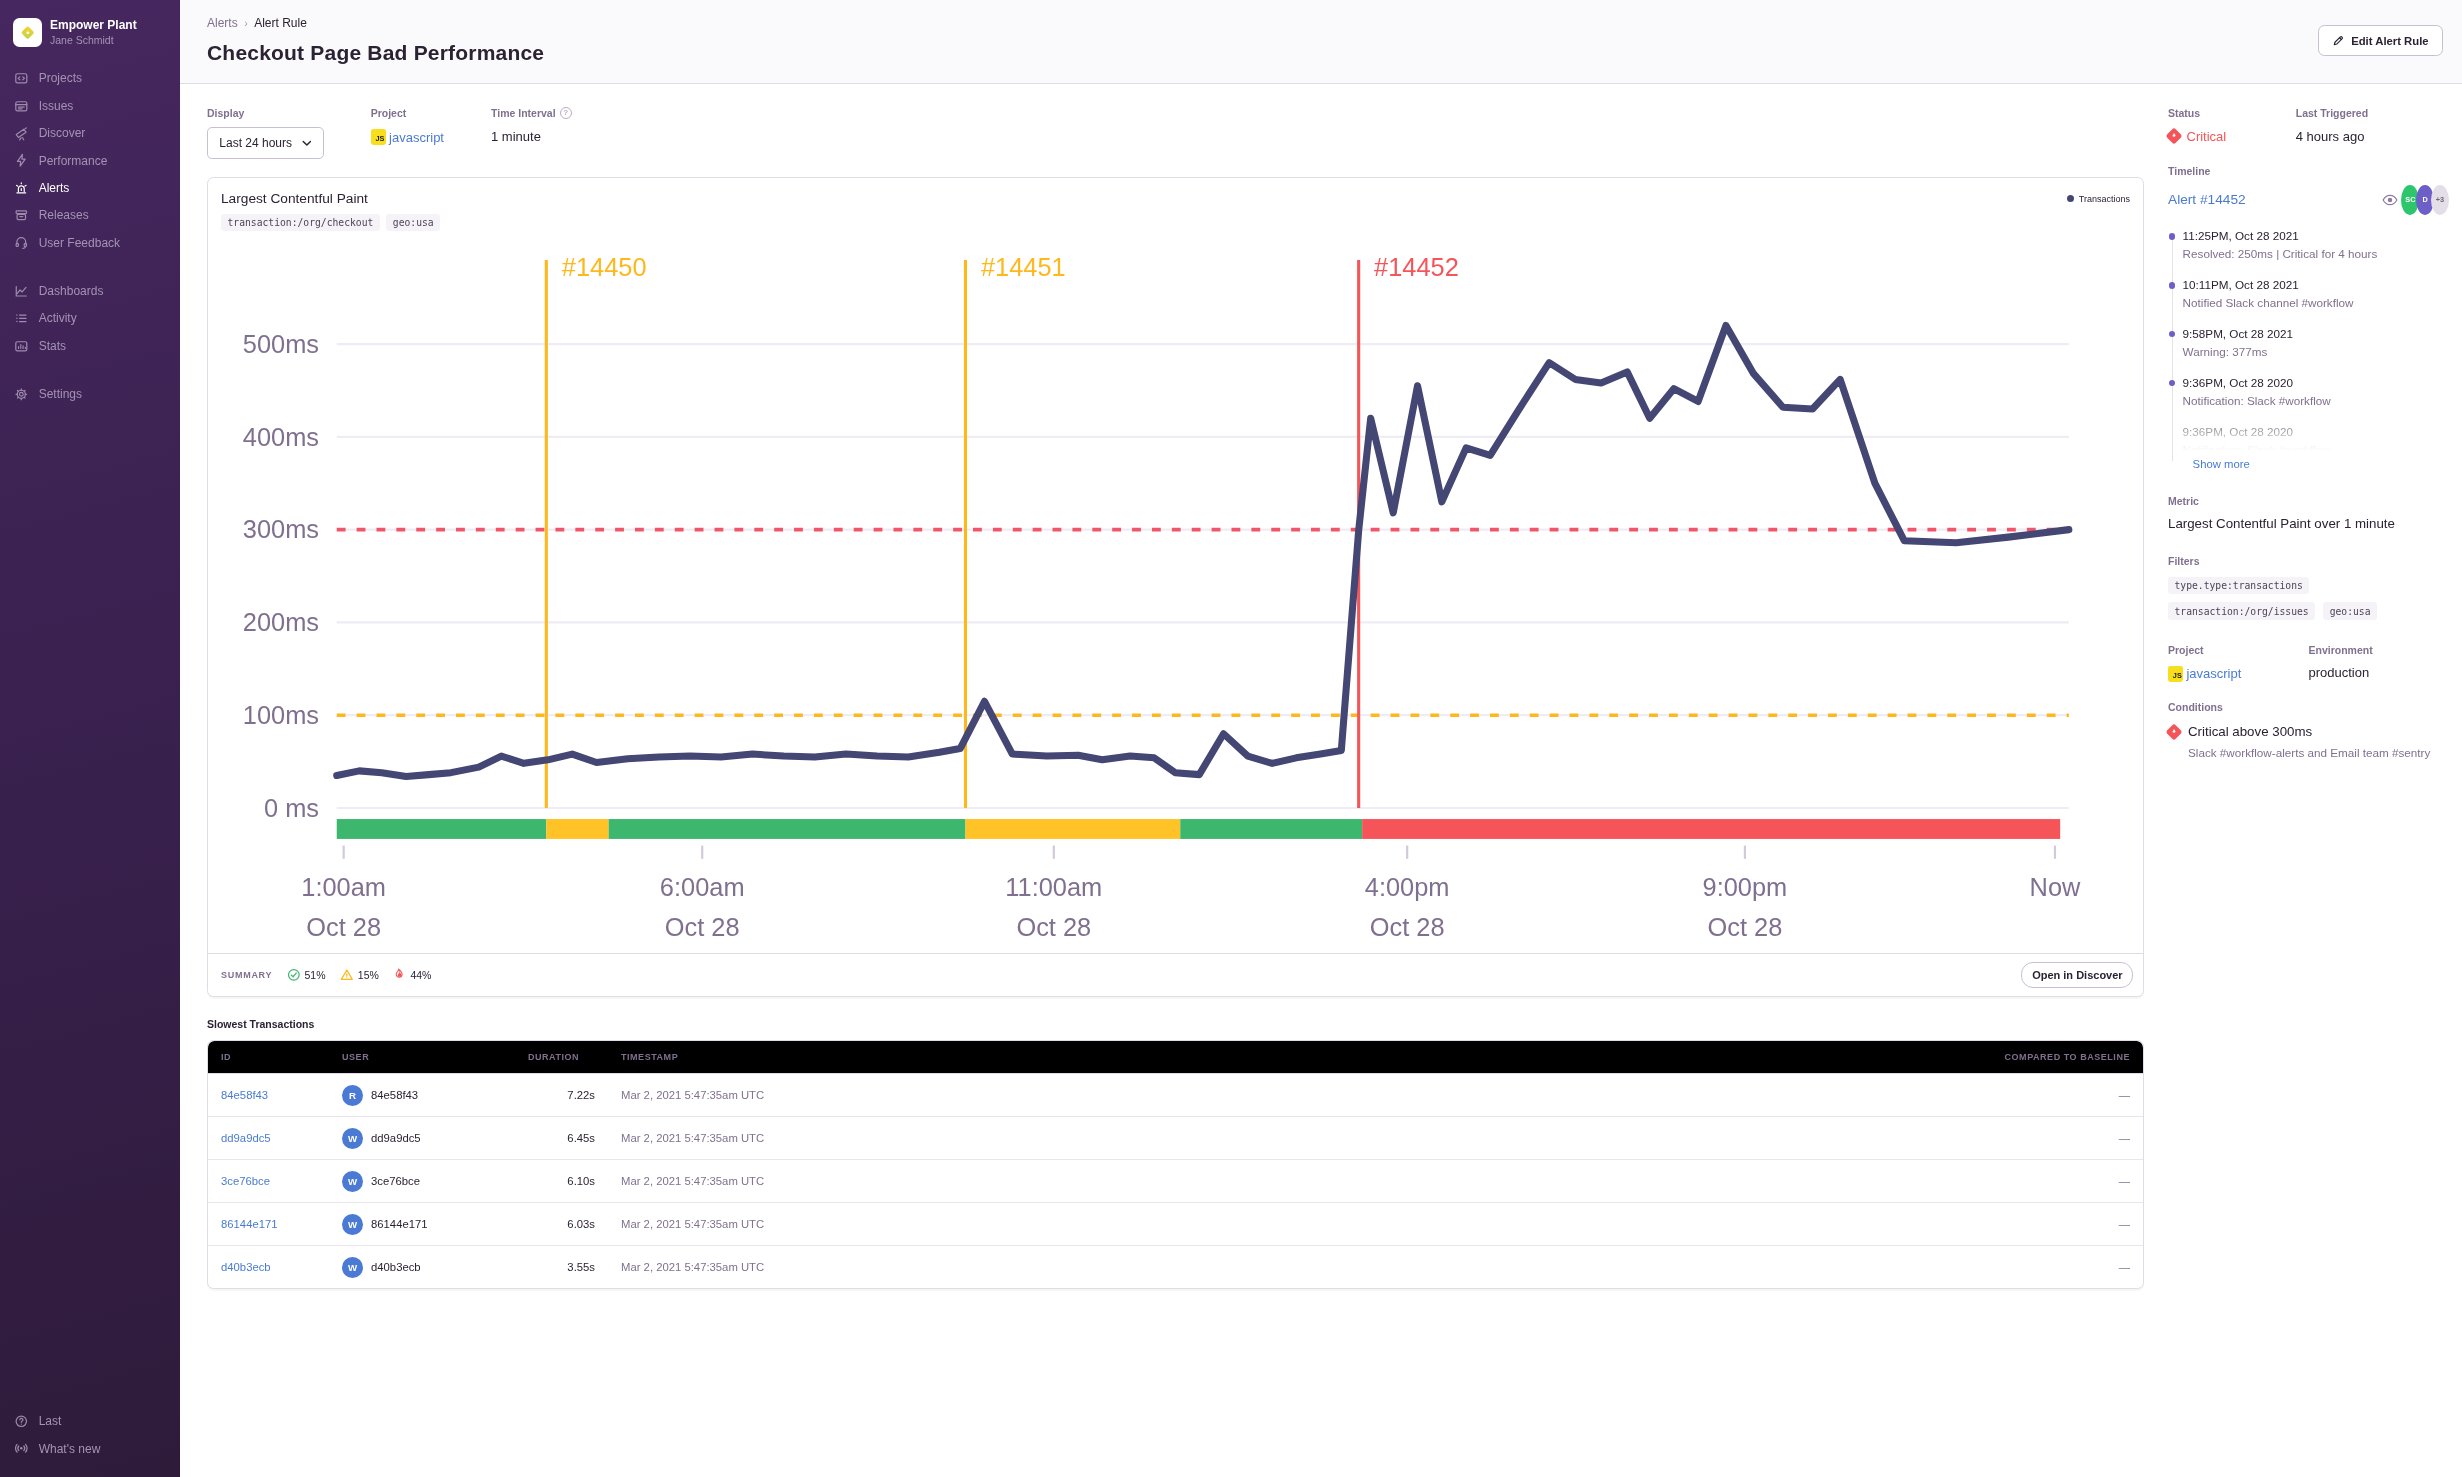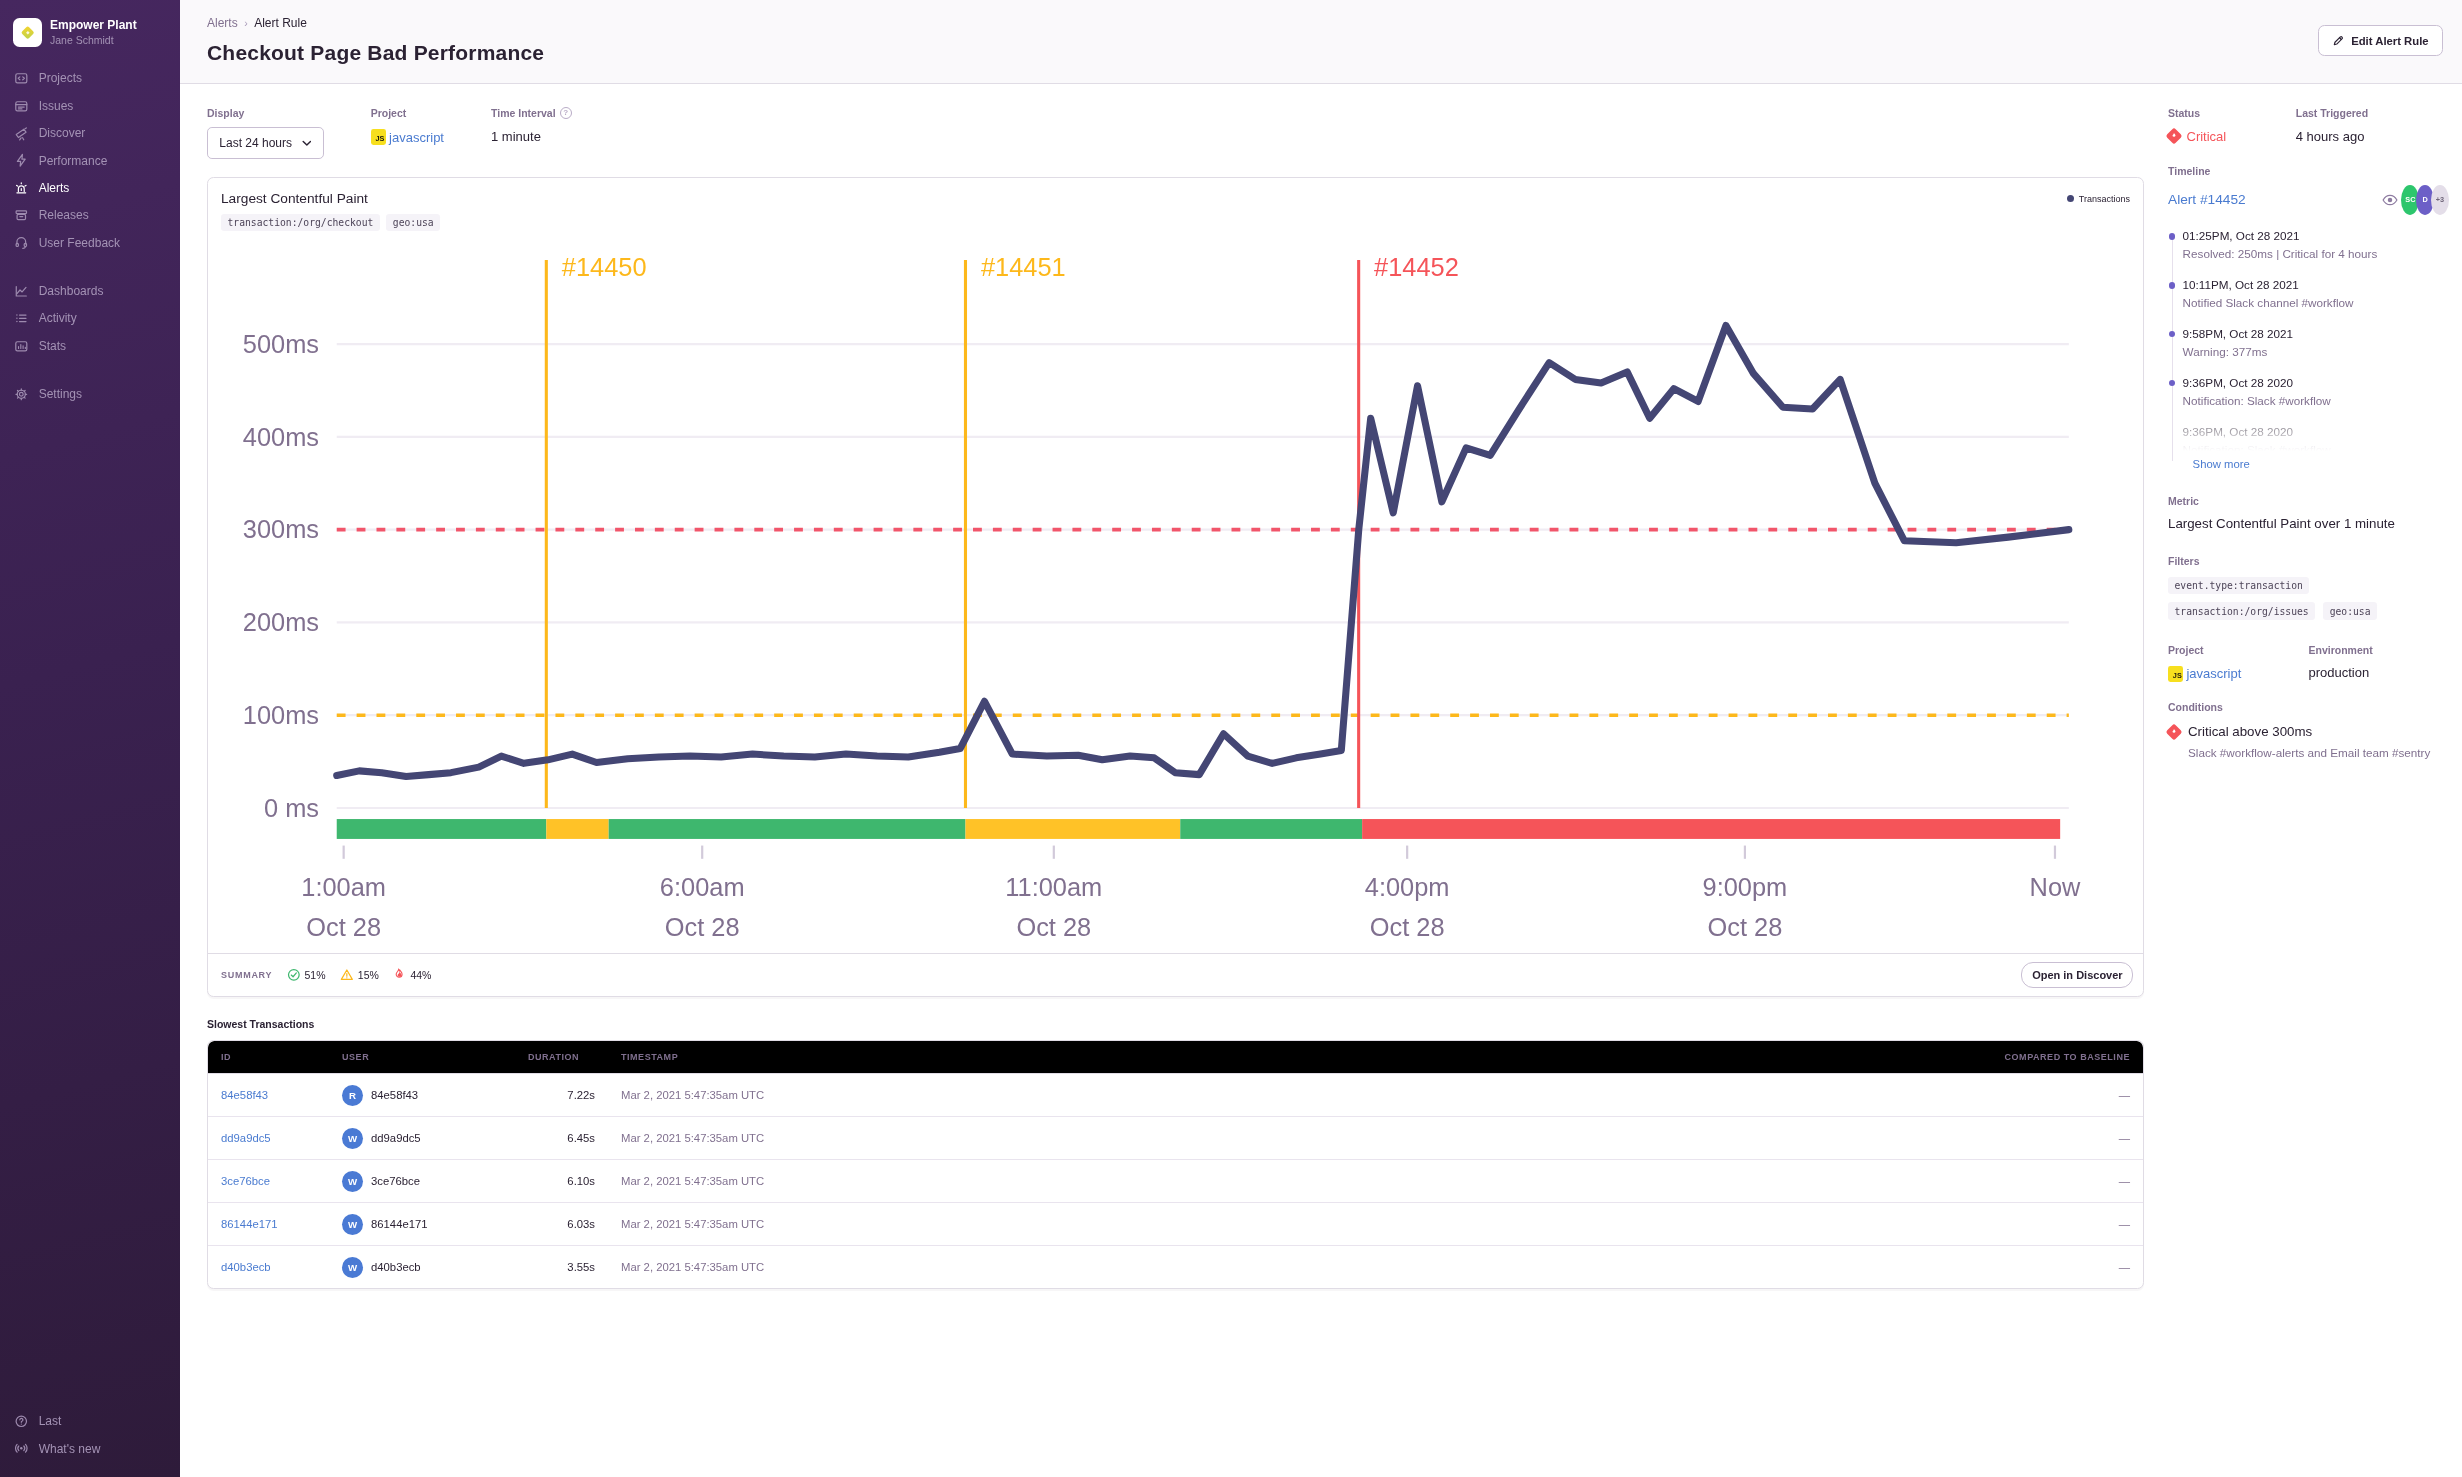--- a/index.html
+++ b/index.html
@@ -526,21 +526,21 @@
               </svg>
           </span>
           <span class="mini-av sc">SC</span>
           <span class="mini-av d">D</span>
           <span class="mini-av more">+3</span>
         </span>
       </div>
 
       <div class="timeline">
         <div class="tl-entry">
-          <div class="tl-time">01:25PM, Oct 28 2021</div>
+          <div class="tl-time">11:25PM, Oct 28 2021</div>
           <div class="tl-desc">Resolved: 250ms | Critical for 4 hours</div>
         </div>
         <div class="tl-entry">
           <div class="tl-time">10:11PM, Oct 28 2021</div>
           <div class="tl-desc">Notified Slack channel #workflow</div>
         </div>
         <div class="tl-entry">
           <div class="tl-time">9:58PM, Oct 28 2021</div>
           <div class="tl-desc">Warning: 377ms</div>
         </div>
@@ -556,21 +556,21 @@
       </div>
 
       <div class="section">
         <div class="lbl">Metric</div>
         <div class="metric-val">Largest Contentful Paint over 1 minute</div>
       </div>
 
       <div class="section">
         <div class="lbl">Filters</div>
         <div class="chips">
-          <span class="tag">event.type:transaction</span>
+          <span class="tag">type.type:transactions</span>
           <span class="tag">transaction:/org/issues</span>
           <span class="tag">geo:usa</span>
         </div>
       </div>
 
       <div class="section duo">
         <div>
           <div class="lbl">Project</div>
           <div class="proj">
             <span class="js-badge">JS</span>

